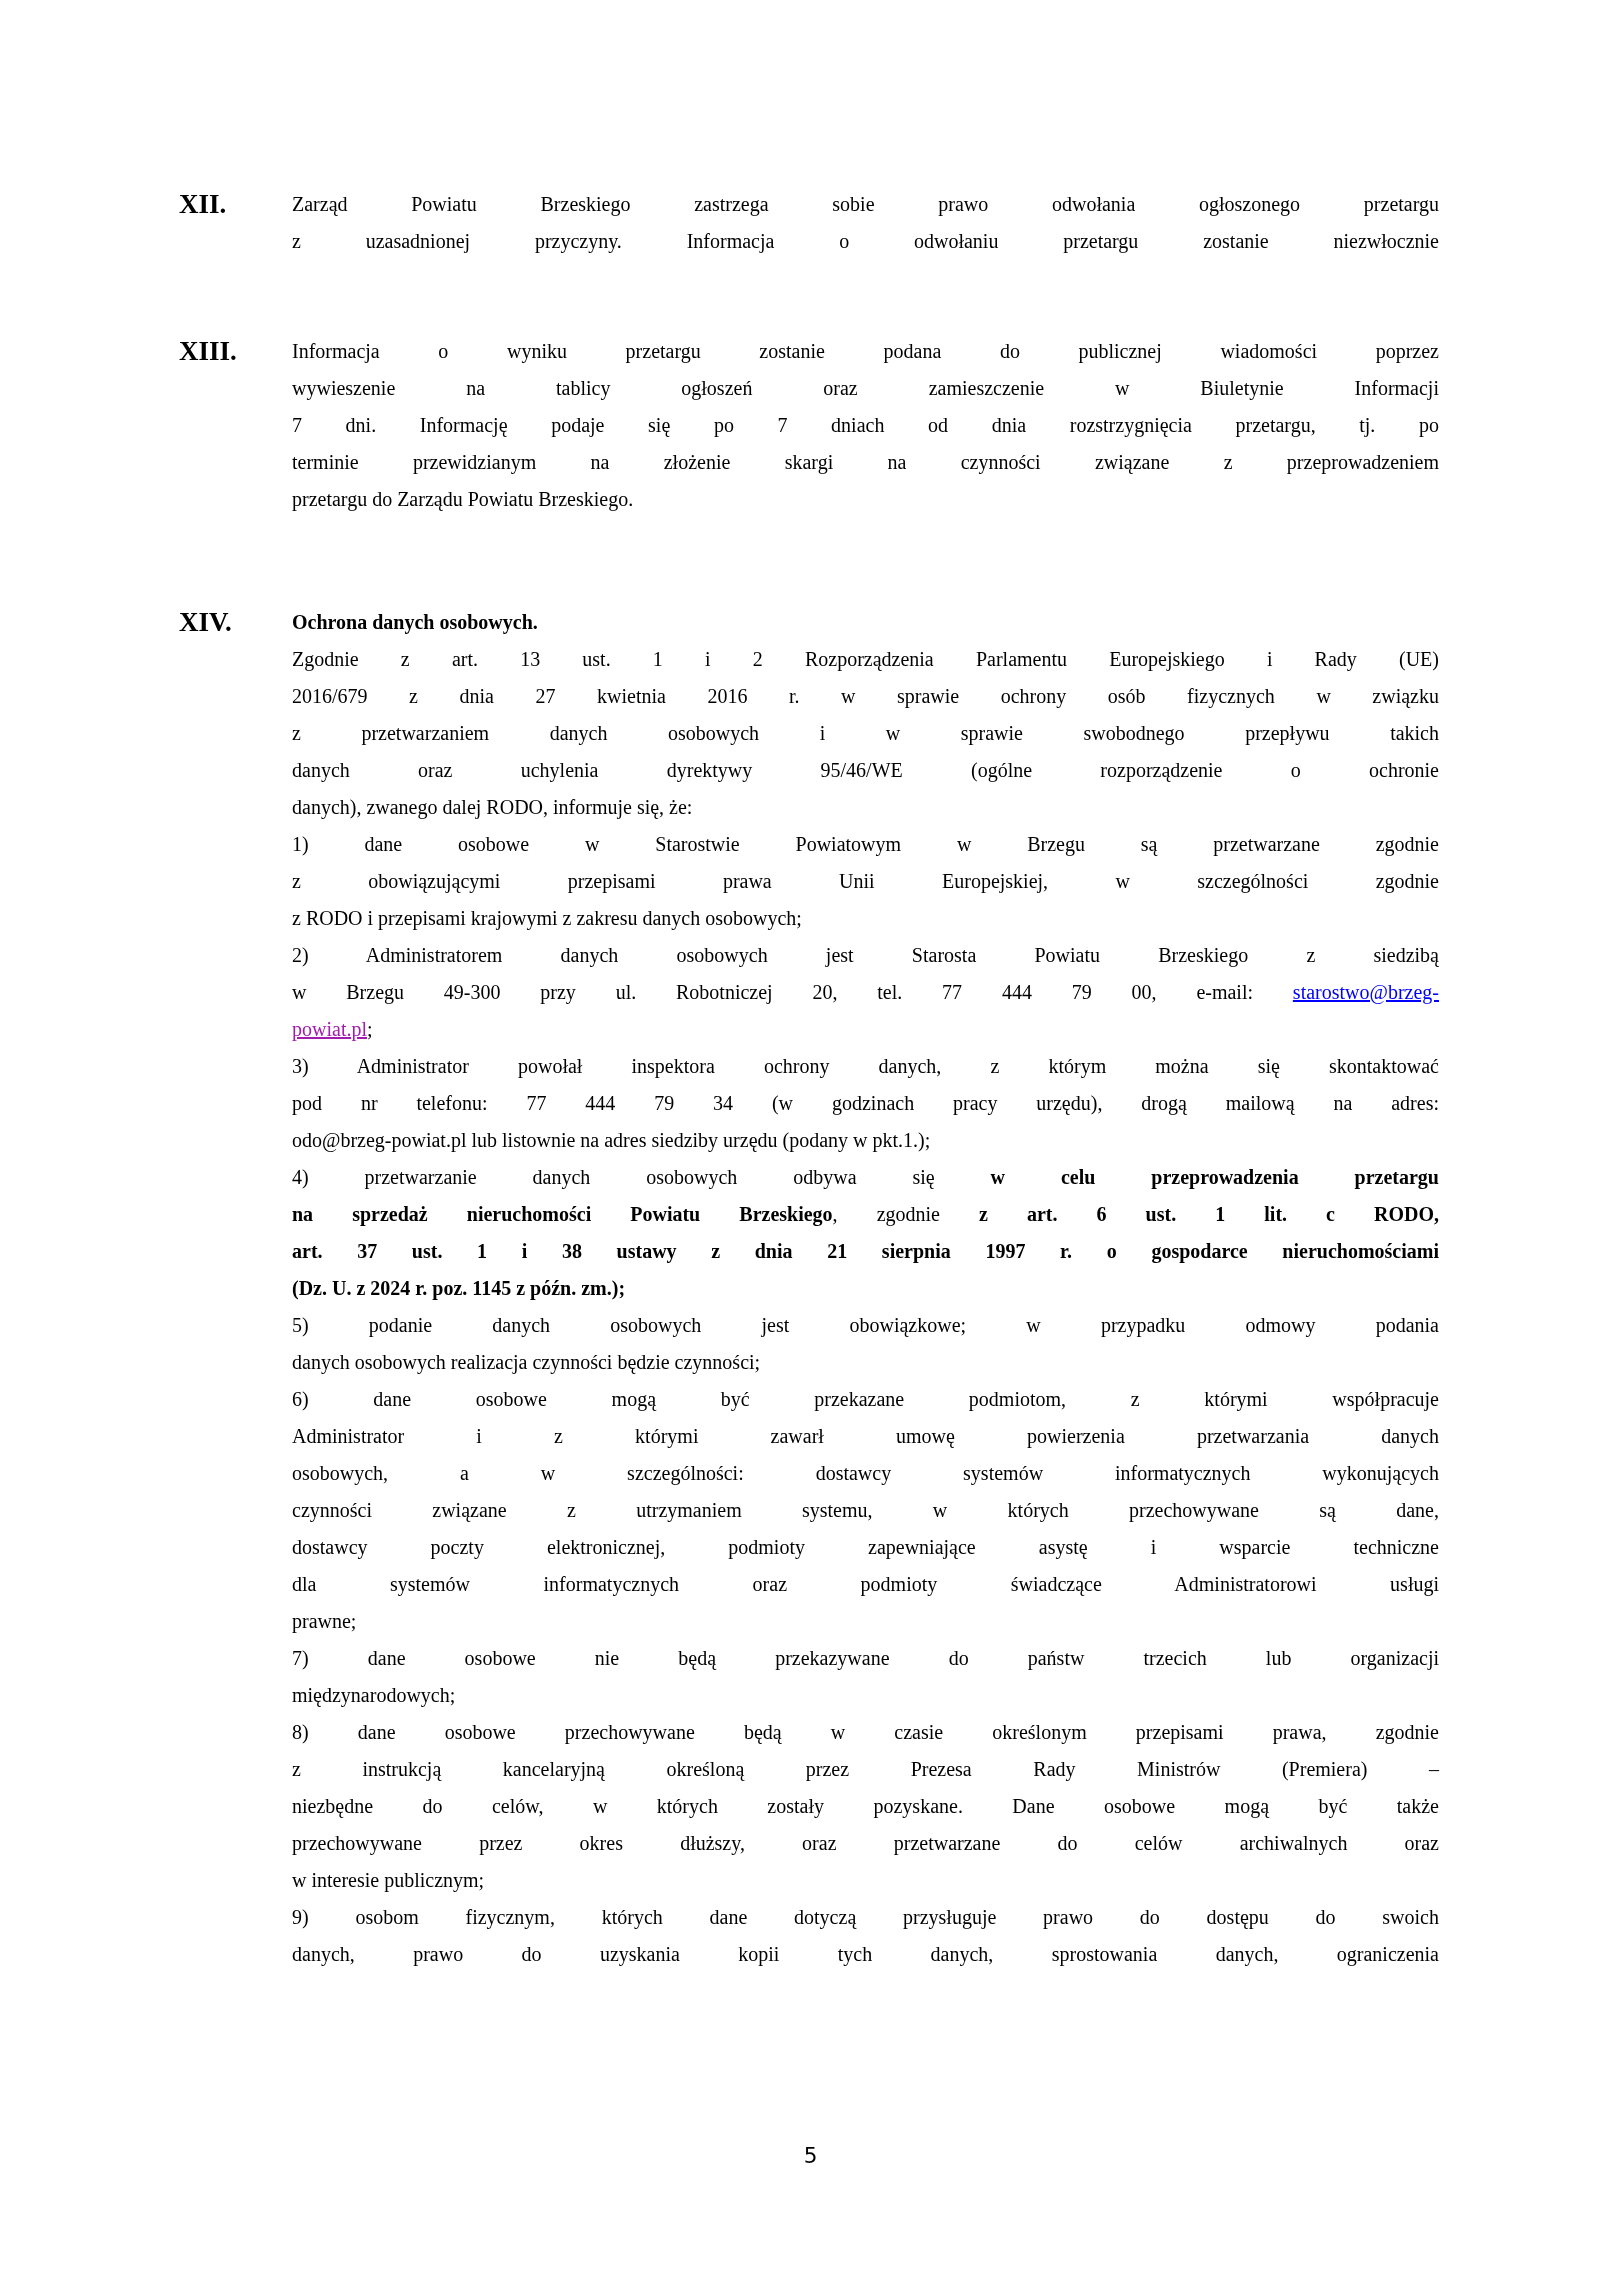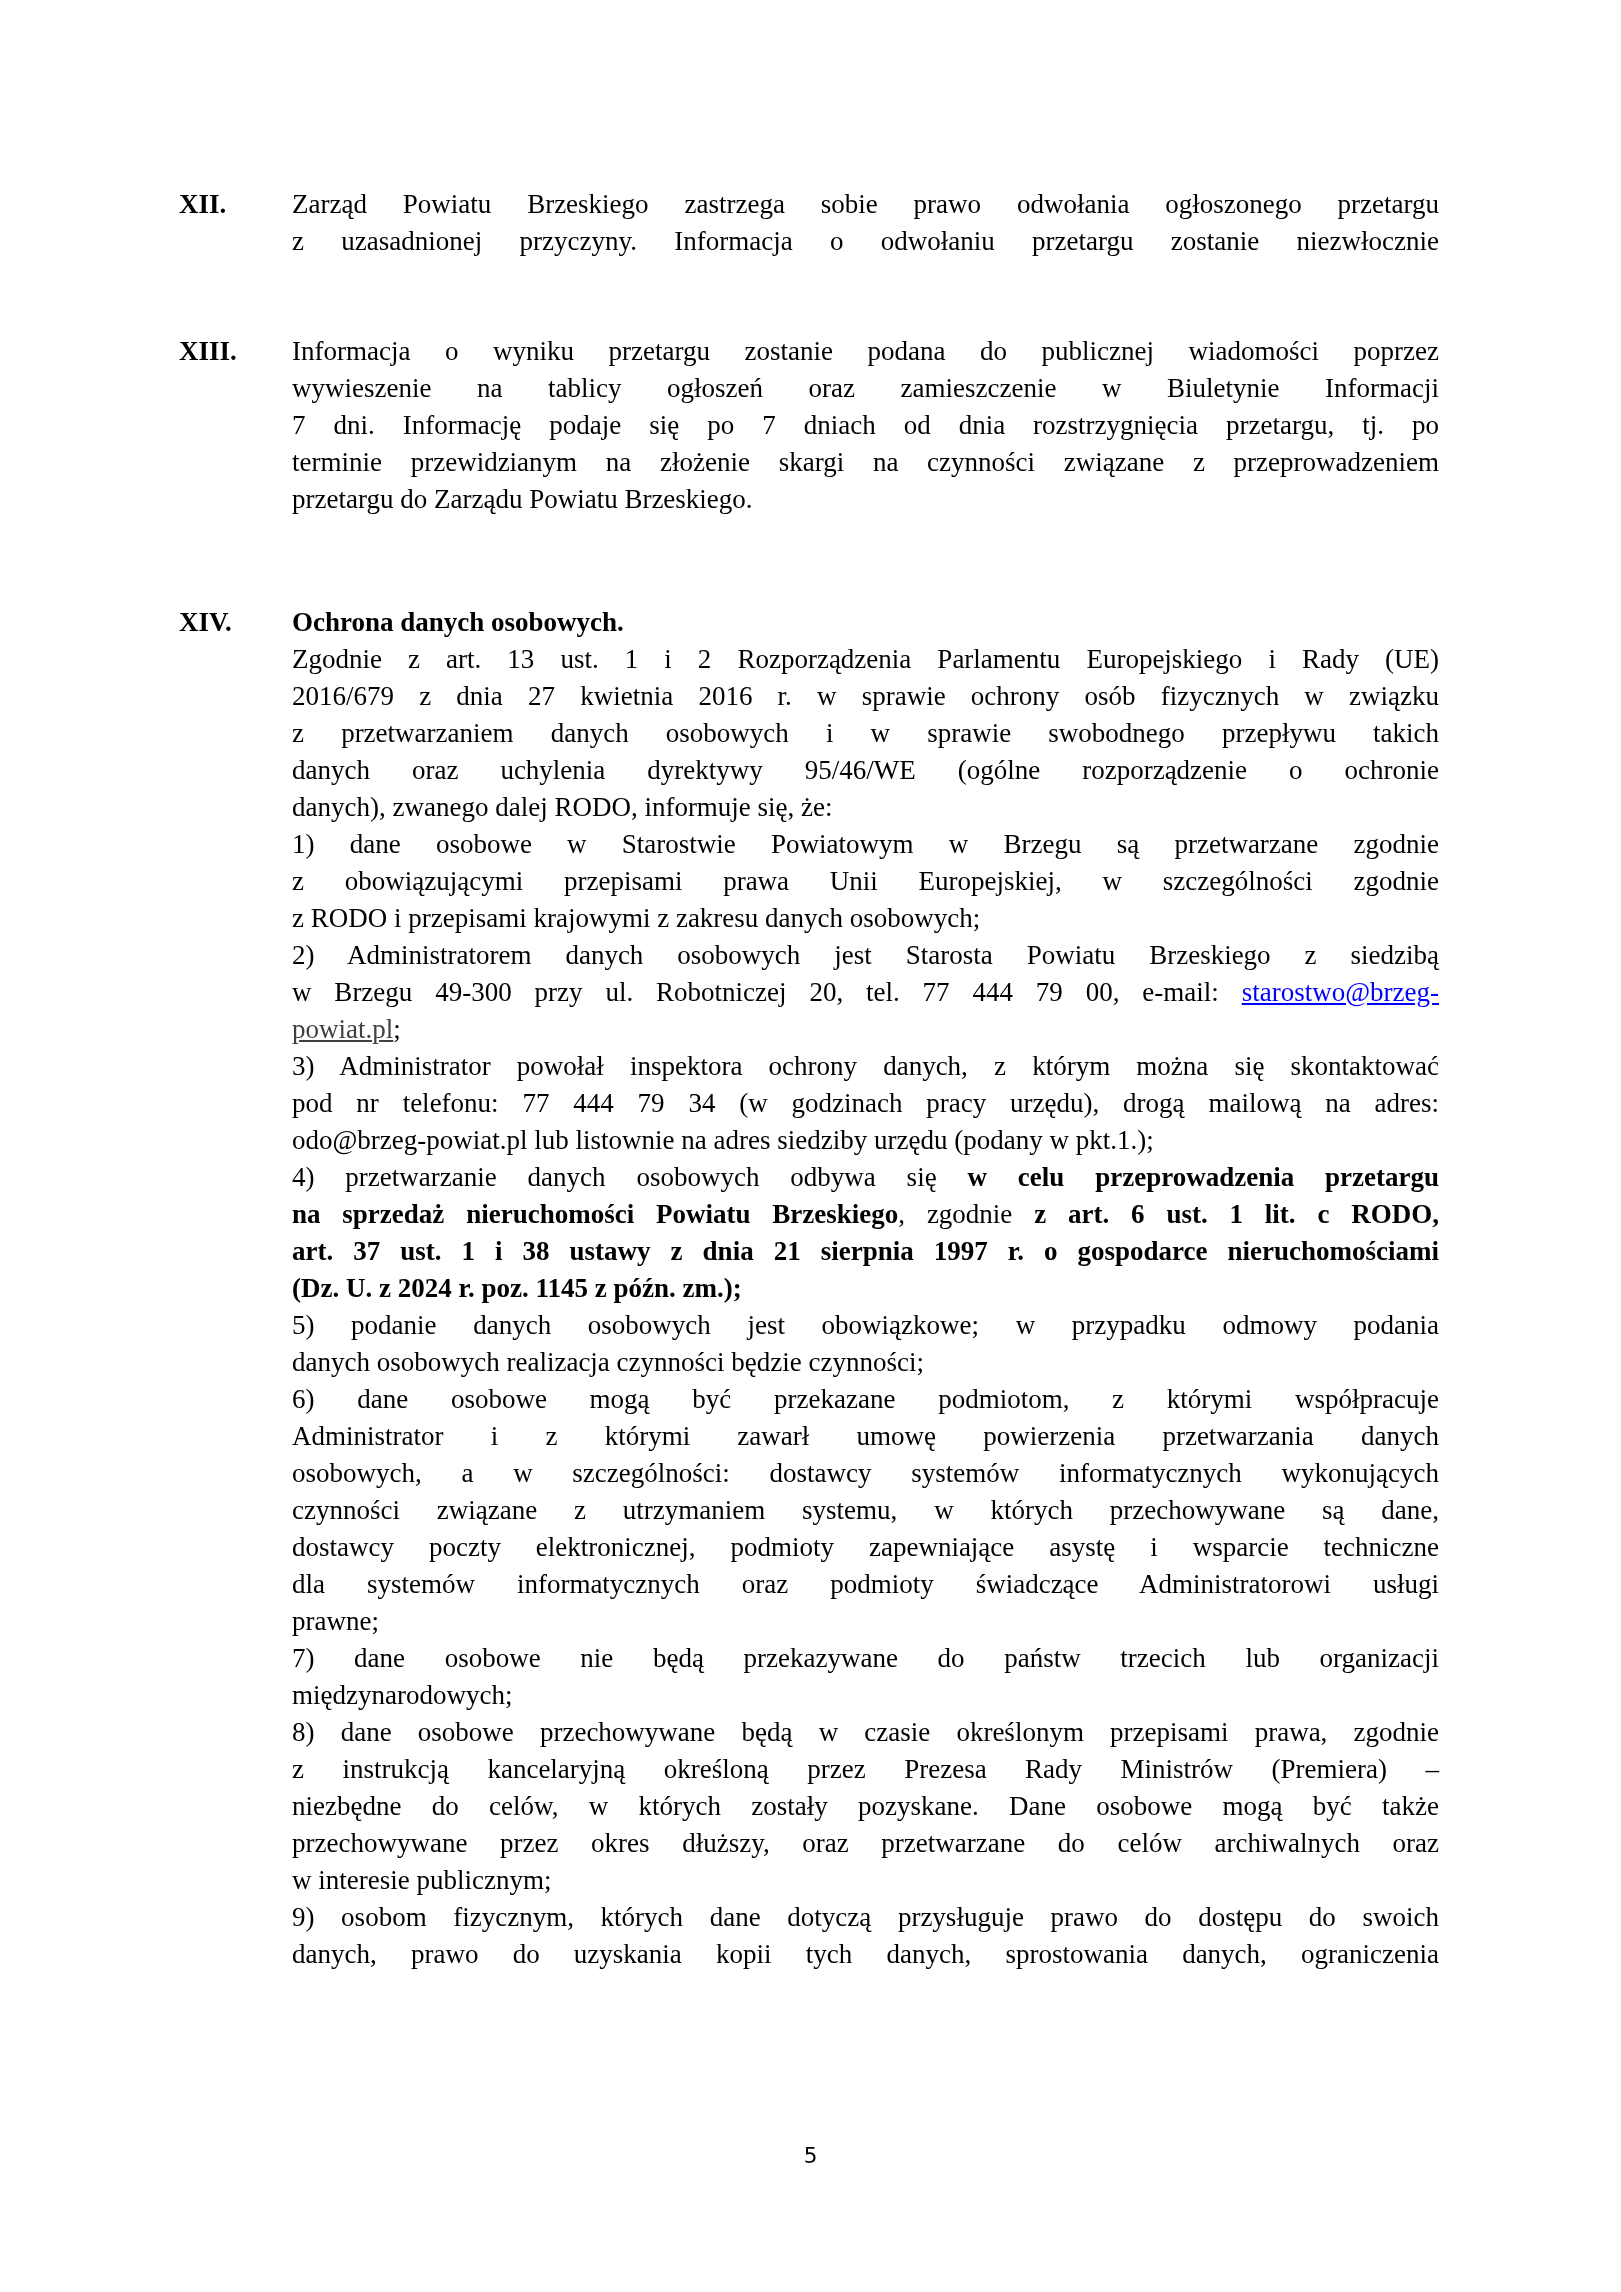--- a/index.html
+++ b/index.html
@@ -1,21 +1,21 @@
 <!DOCTYPE html>
 <html><head>
   <meta charset="utf-8">
   <style>
     html, body { margin: 0; padding: 0; background: #ffffff; }
     body { width: 1621px; height: 2293px; position: relative; overflow: hidden;
            font-family: "Liberation Serif", "DejaVu Serif", serif; color: #000; }
     .page { position: absolute; left: 0; top: 0; width: 1621px; height: 1666px; }
     .section { position: absolute; left: 0; width: 1621px; }
     .num { position: absolute; left: 179px; font-weight: bold; font-size: 27px; line-height: 37px; }
-    .body { position: absolute; left: 292px; width: 1147px; font-size: 27px; line-height: 37px; }
+    .body { position: absolute; left: 292px; width: 1147px; font-size: 20px; line-height: 37px; }
     .ln { display: block; text-align: justify; text-align-last: justify; white-space: nowrap; height: 37px; overflow: visible; }
     .ln.last { text-align-last: left; }
     .ln > span { white-space: normal; }
     .b { font-weight: bold; }
     a.link { color: #0000ff; text-decoration: underline; }
     .pnum { position: absolute; top: 2143px; left: 0; width: 1621px; text-align: center;
             font-family: "DejaVu Sans", sans-serif; font-size: 21.6px; }
   </style>
 </head>
 <body>
@@ -51,21 +51,21 @@
       <span class="ln">z przetwarzaniem danych osobowych i w sprawie swobodnego przepływu takich</span>
       <span class="ln">danych oraz uchylenia dyrektywy 95/46/WE (ogólne rozporządzenie o ochronie</span>
       <span class="ln last">danych), zwanego dalej RODO, informuje się, że:</span>
 
       <span class="ln">1) dane osobowe w Starostwie Powiatowym w Brzegu są przetwarzane zgodnie</span>
       <span class="ln">z obowiązującymi przepisami prawa Unii Europejskiej, w szczególności zgodnie</span>
       <span class="ln last">z RODO i przepisami krajowymi z zakresu danych osobowych;</span>
 
       <span class="ln">2) Administratorem danych osobowych jest Starosta Powiatu Brzeskiego z siedzibą</span>
       <span class="ln"><span>w Brzegu 49-300 przy ul. Robotniczej 20, tel. 77 444 79 00, e-mail:</span> <a class="link" style="color: rgb(0, 0, 255);">starostwo@brzeg-</a></span>
-      <span class="ln last"><a class="link" style="color: #404040;">powiat.pl</a><span>;</span></span>
+      <span class="ln last"><a class="link" style="color: #a21caf;">powiat.pl</a><span>;</span></span>
 
       <span class="ln">3) Administrator powołał inspektora ochrony danych, z którym można się skontaktować</span>
       <span class="ln">pod nr telefonu: 77 444 79 34 (w godzinach pracy urzędu), drogą mailową na adres:</span>
       <span class="ln last">odo@brzeg-powiat.pl lub listownie na adres siedziby urzędu (podany w pkt.1.);</span>
 
       <span class="ln"><span>4) przetwarzanie danych osobowych odbywa się</span> <span class="b">w celu przeprowadzenia przetargu</span></span>
       <span class="ln"><span class="b">na sprzedaż nieruchomości Powiatu Brzeskiego</span><span>, zgodnie</span> <span class="b">z art. 6 ust. 1 lit. c RODO,</span></span>
       <span class="ln b">art. 37 ust. 1 i 38 ustawy z dnia 21 sierpnia 1997 r. o gospodarce nieruchomościami</span>
       <span class="ln last b">(Dz. U. z 2024 r. poz. 1145 z późn. zm.);</span>
 

